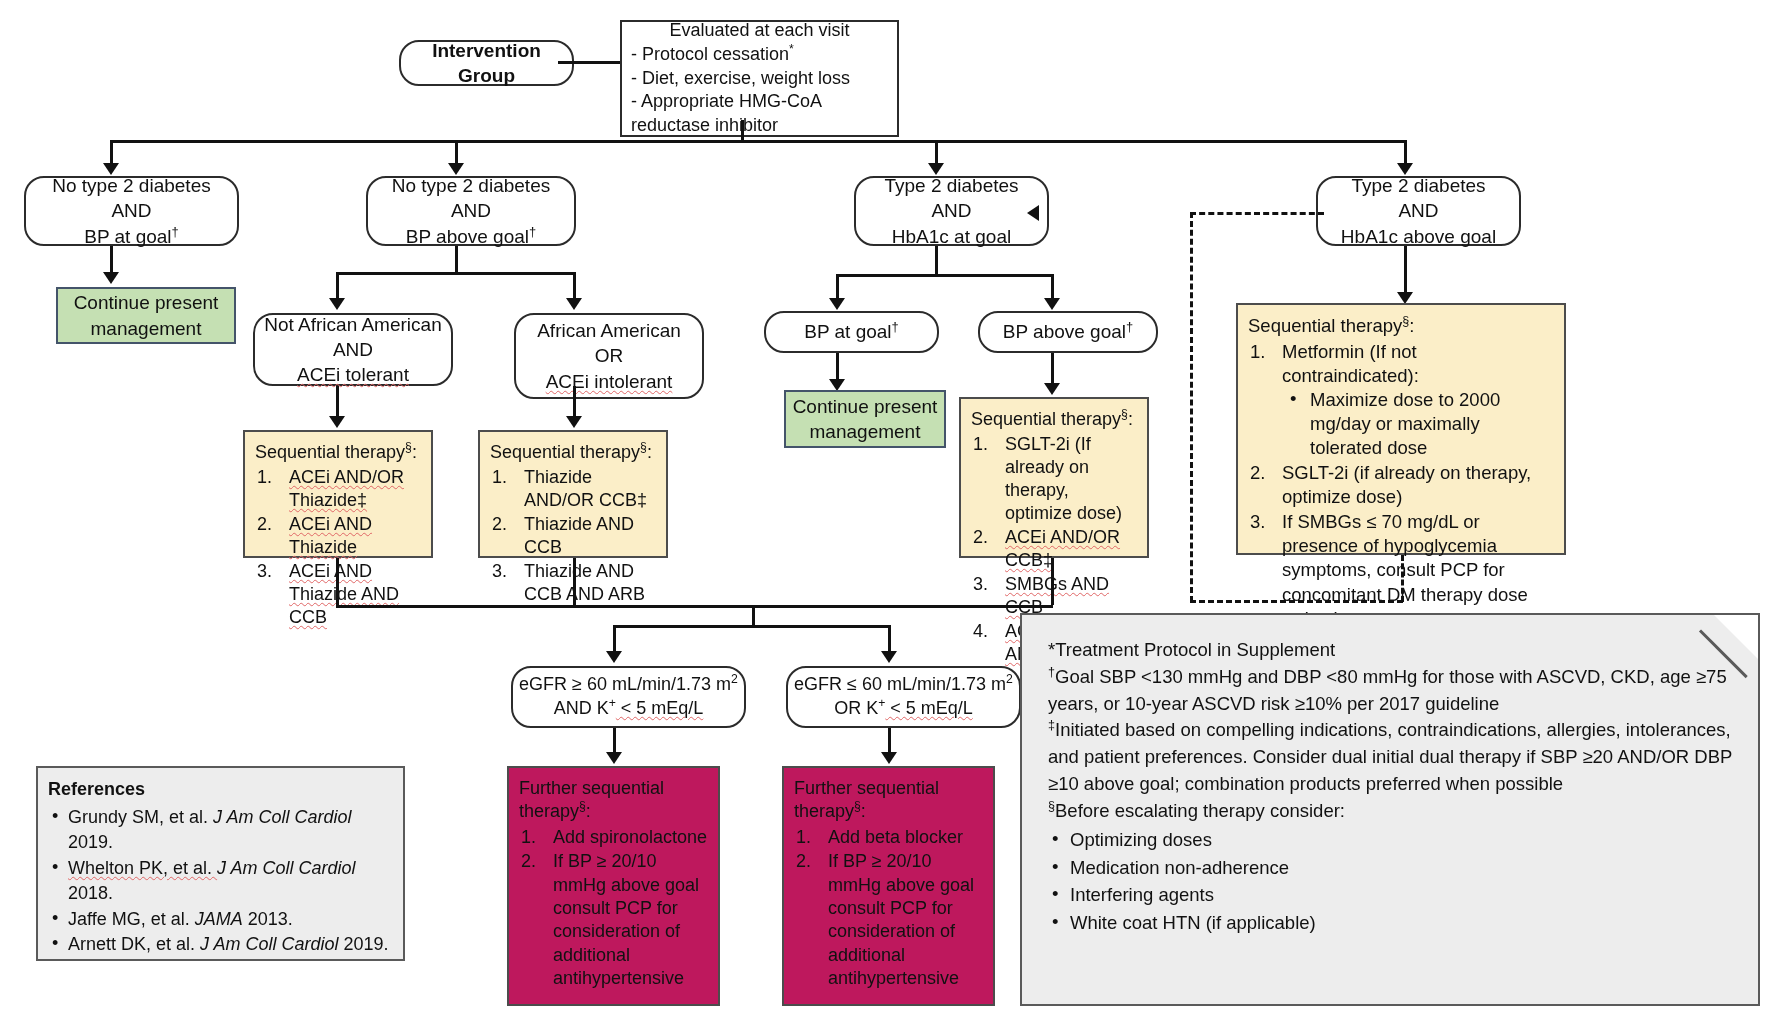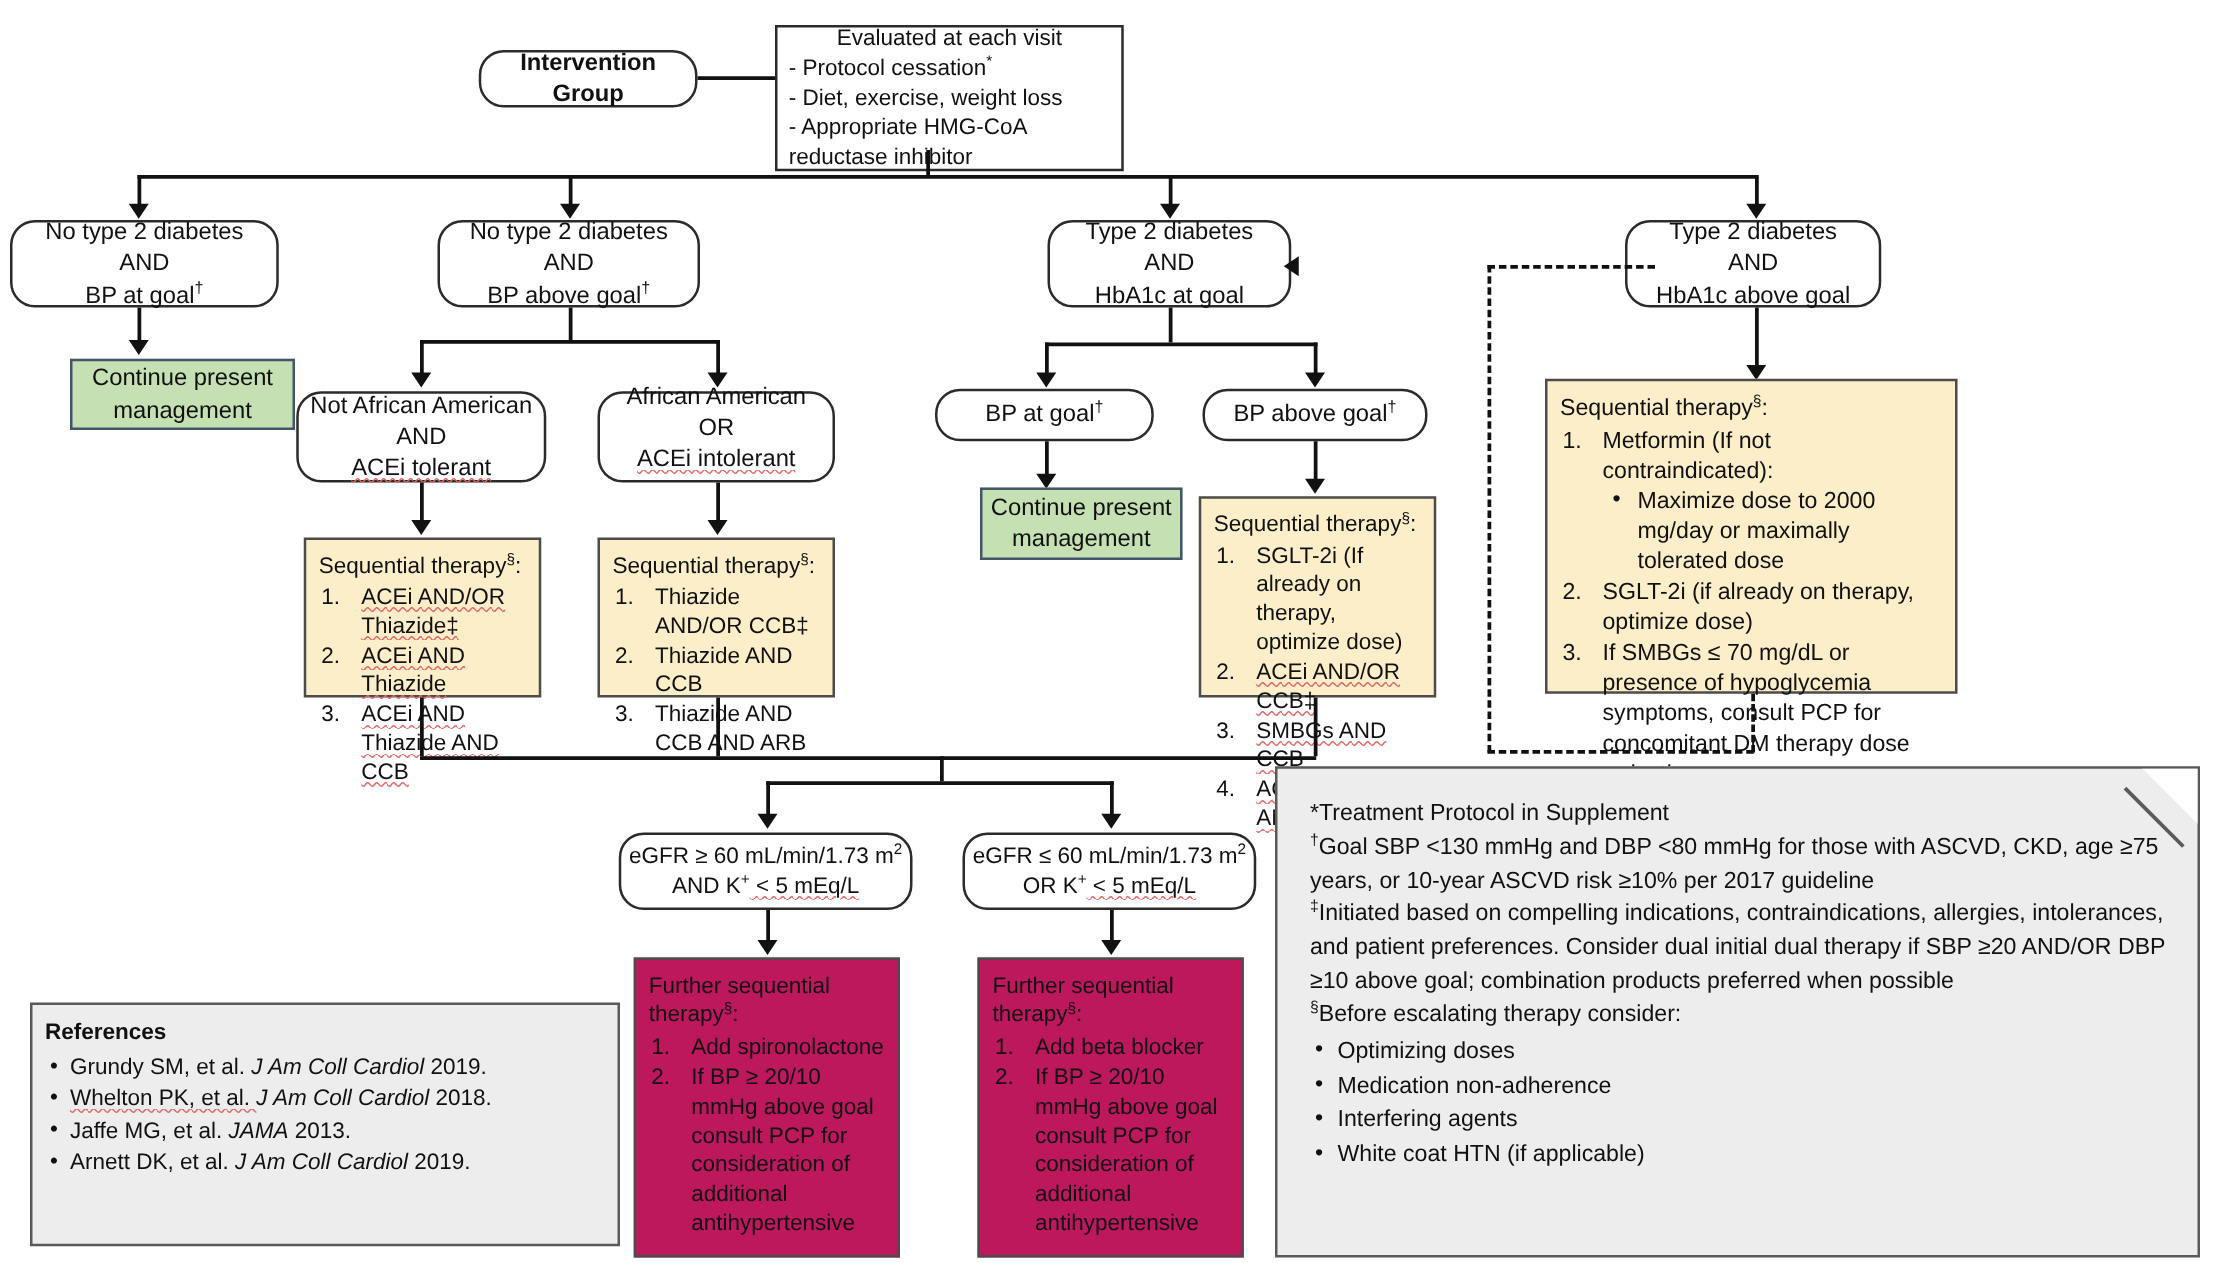--- a/index.html
+++ b/index.html
@@ -22,21 +22,21 @@
     flex-direction:column;
     align-items:center;
     justify-content:center;
     text-align:center;
     border:2px solid #2b2b2b;
     background:#ffffff;
     font-size:19px;
     line-height:1.32;
     padding:4px 6px;
   }
-  .node.round{border-radius:20px;}
+  .node.round{border-radius:20px;margin-left:16px;}
   .node.rect{border-radius:0;}
   .node.green{background:#c5e0b3;border-color:#44546a;margin-left:32px;}
   .node.yellow{background:#fbeec8;border-color:#4c4c4c;}
   .node.orange{background:#be185d;border-color:#4c4c4c;}
   .node.gray{background:#ededed;border-color:#5a5a5a;}
   .node.bold{font-weight:bold;}
   .node.left{
     align-items:flex-start;
     justify-content:flex-start;
     text-align:left;
@@ -184,21 +184,21 @@
   <div class="arrow" style="left:329px;top:298px;"></div>
   <div class="ln-v" style="left:573px;top:272px;height:28px;"></div>
   <div class="arrow" style="left:566px;top:298px;"></div>
 
   <div class="node round" style="left:237px;top:313px;width:200px;height:73px;align-items:flex-end;">
     <span class="ln">Not African American</span>
     <span class="ln">AND</span>
     <span class="ln sq">ACEi tolerant</span>
   </div>
 
-  <div class="node round" style="left:478px;top:313px;width:190px;height:73px;justify-content:flex-end;">
+  <div class="node round" style="left:498px;top:313px;width:190px;height:86px;">
     <span class="ln">African American</span>
     <span class="ln">OR</span>
     <span class="ln sq">ACEi intolerant</span>
   </div>
 
   <div class="ln-v" style="left:336px;top:386px;height:32px;"></div>
   <div class="arrow" style="left:329px;top:416px;"></div>
   <div class="ln-v" style="left:573px;top:386px;height:32px;"></div>
   <div class="arrow" style="left:566px;top:416px;"></div>
 
@@ -327,21 +327,21 @@
   </div>
 
   <div class="node rect orange left" style="left:782px;top:766px;width:213px;height:240px;font-size:18px;line-height:1.3;">
     <span class="hdr"><span>Further sequential therapy</span><sup>§</sup><span>:</span></span>
     <ol class="therapy">
       <li><span>Add beta blocker</span></li>
       <li><span>If BP ≥ 20/10 mmHg above goal consult PCP for consideration of additional antihypertensive</span></li>
     </ol>
   </div>
 
-  <div class="node rect gray left refs" style="left:24px;top:766px;width:472px;height:195px;margin-top:36px;">
+  <div class="node rect gray left refs" style="left:36px;top:766px;width:369px;height:195px;">
     <span class="title">References</span>
     <ul>
       <li><span>Grundy SM, et al. </span><span class="it">J Am Coll Cardiol</span><span> 2019.</span></li>
       <li><span class="sq">Whelton PK, et al. </span><span class="it">J Am Coll Cardiol</span><span> 2018.</span></li>
       <li><span>Jaffe MG, et al. </span><span class="it">JAMA</span><span> 2013.</span></li>
       <li><span>Arnett DK, et al. </span><span class="it">J Am Coll Cardiol</span><span> 2019.</span></li>
     </ul>
   </div>
 
   <div class="node rect gray left notes" style="left:1020px;top:613px;width:740px;height:393px;padding:22px 20px 12px 26px;overflow:hidden;">

